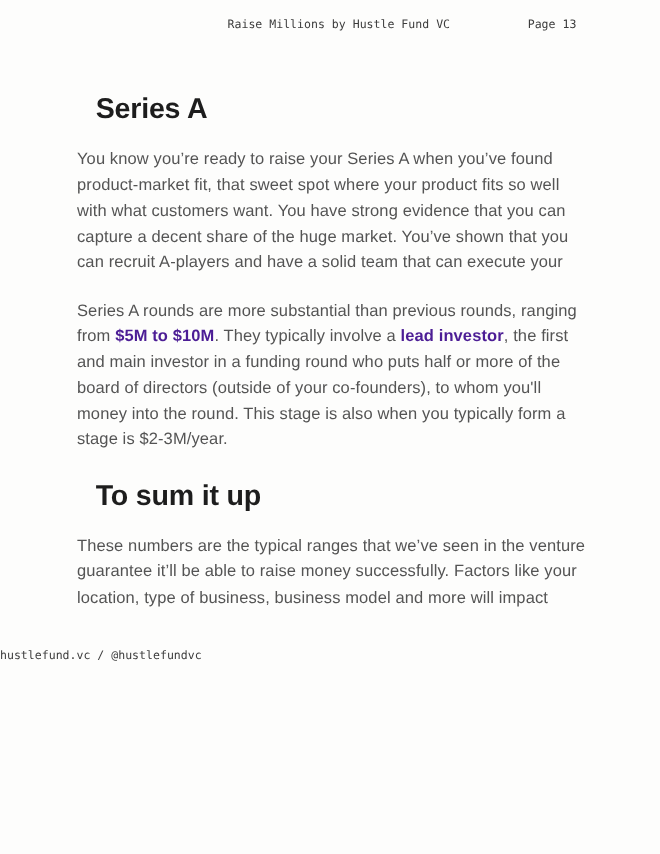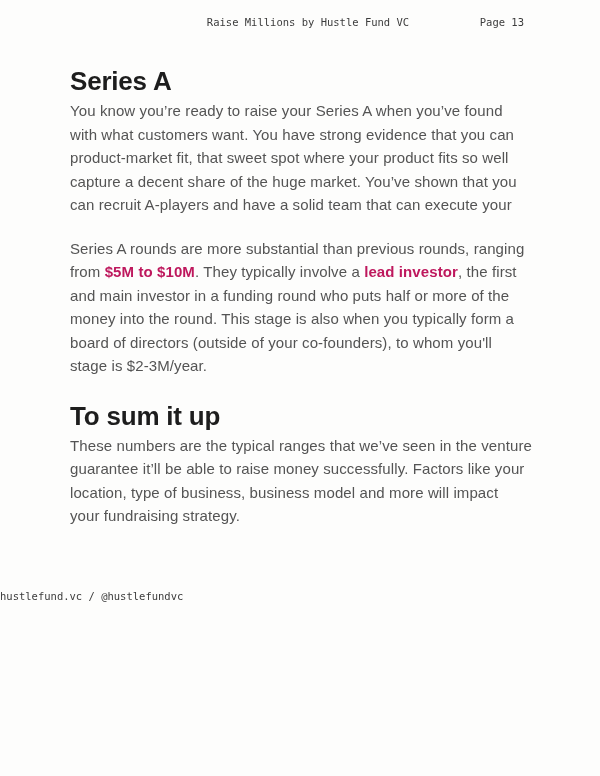--- a/index.html
+++ b/index.html
@@ -41,38 +41,38 @@
     left: 70px;
     top: 63px;
     width: 470px;
   }
   .section-heading {
     font-size: 26px;
     font-weight: bold;
     letter-spacing: -0.2px;
     color: #1d1d1d;
     line-height: 36px;
-    margin: 0;
+    margin: 17px;
   }
   .section + .section .section-heading {
     margin-top: 16px;
   }
   .para {
     margin: 0 0 20px 0;
   }
   .text-line {
     font-size: 15px;
     line-height: 23.5px;
     color: #545454;
     letter-spacing: 0.1px;
     white-space: nowrap;
   }
   .text-line .b {
     font-weight: bold;
-    color: #be185d;
+    color: #4c1d95;
   }
   .page-footer {
     position: absolute;
     left: 0;
     bottom: 16px;
     width: 100%;
     text-align: left;
     font-family: "DejaVu Sans Mono", monospace;
     font-size: 10.5px;
     color: #3c3c3c;
@@ -86,41 +86,40 @@
   <header class="page-header">
     <span class="doc-title">Raise Millions by Hustle Fund VC</span>
     <span class="page-num">Page 13</span>
   </header>
 
   <main class="content" id="content">
       <section class="section">
         <h1 class="section-heading">Series A</h1>
         <div class="para">
           <div class="text-line"><span>You know you’re ready to raise your Series A when you’ve found</span></div>
+          <div class="text-line"><span>product-market fit, that sweet spot where your product fits so well</span></div>
           <div class="text-line"><span>with what customers want. You have strong evidence that you can</span></div>
-          <div class="text-line"><span>product-market fit, that sweet spot where your product fits so well</span></div>
           <div class="text-line"><span>capture a decent share of the huge market. You’ve shown that you</span></div>
           <div class="text-line"><span>can recruit A-players and have a solid team that can execute your</span></div>
         </div>
         <div class="para">
           <div class="text-line"><span>Series A rounds are more substantial than previous rounds, ranging</span></div>
           <div class="text-line"><span>from </span><span class="b">$5M to $10M</span><span>. They typically involve a </span><span class="b">lead investor</span><span>, the first</span></div>
           <div class="text-line"><span>and main investor in a funding round who puts half or more of the</span></div>
+          <div class="text-line"><span>board of directors (outside of your co-founders), to whom you'll</span></div>
           <div class="text-line"><span>money into the round. This stage is also when you typically form a</span></div>
-          <div class="text-line"><span>board of directors (outside of your co-founders), to whom you'll</span></div>
           <div class="text-line"><span>stage is $2-3M/year.</span></div>
         </div>
       </section>
       <section class="section">
         <h1 class="section-heading">To sum it up</h1>
         <div class="para">
           <div class="text-line"><span>These numbers are the typical ranges that we’ve seen in the venture</span></div>
           <div class="text-line"><span>guarantee it’ll be able to raise money successfully. Factors like your</span></div>
           <div class="text-line"><span>location, type of business, business model and more will impact</span></div>
-          <div class="text-line"><span>your fundraising strategy.</span></div>
         </div>
       </section>
     </main>
 
   <footer class="page-footer">
     <span>hustlefund.vc / @hustlefundvc</span>
   </footer>
 
 </div>
 

